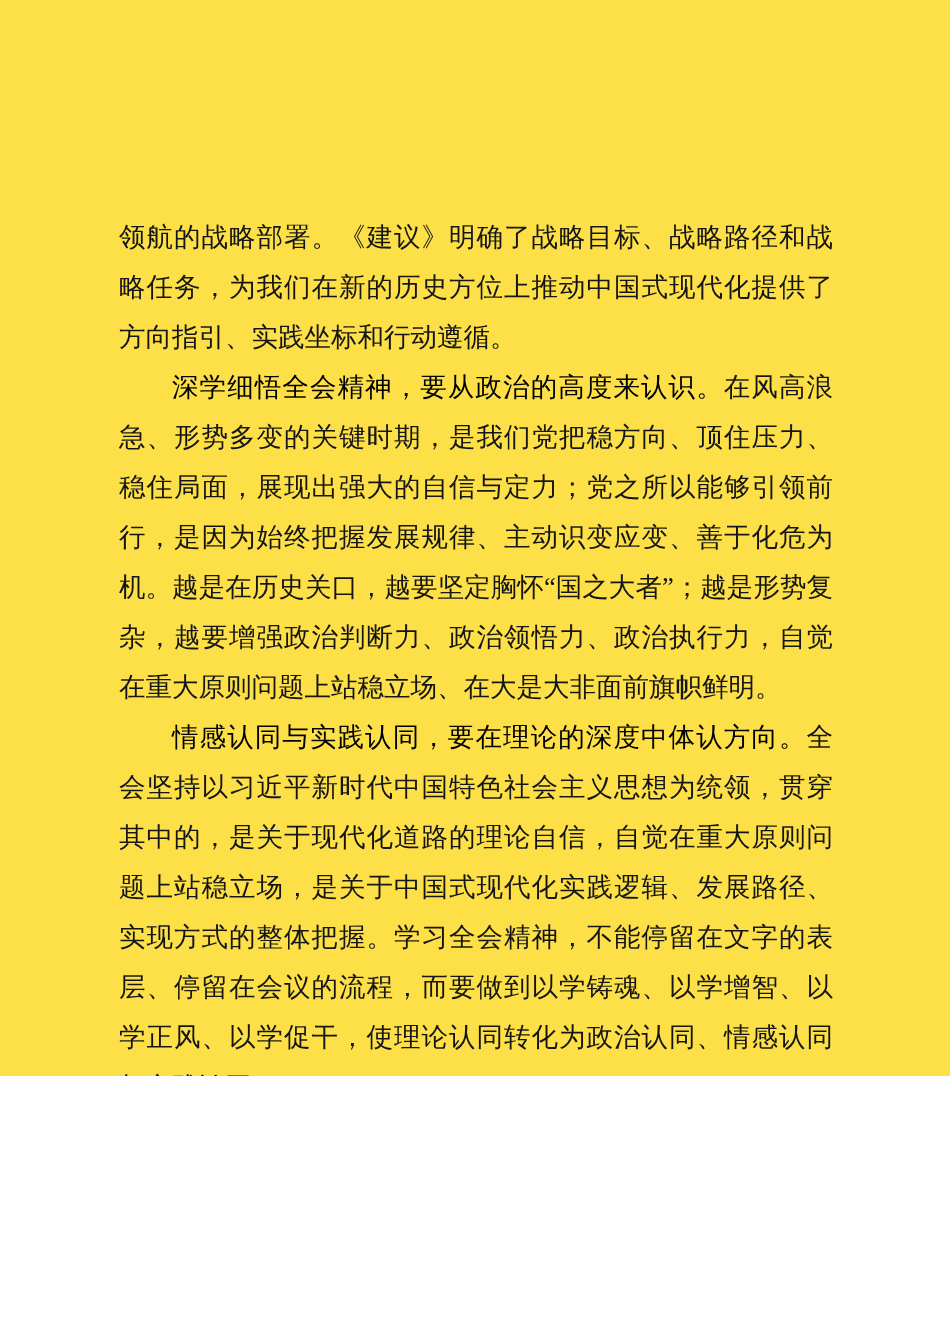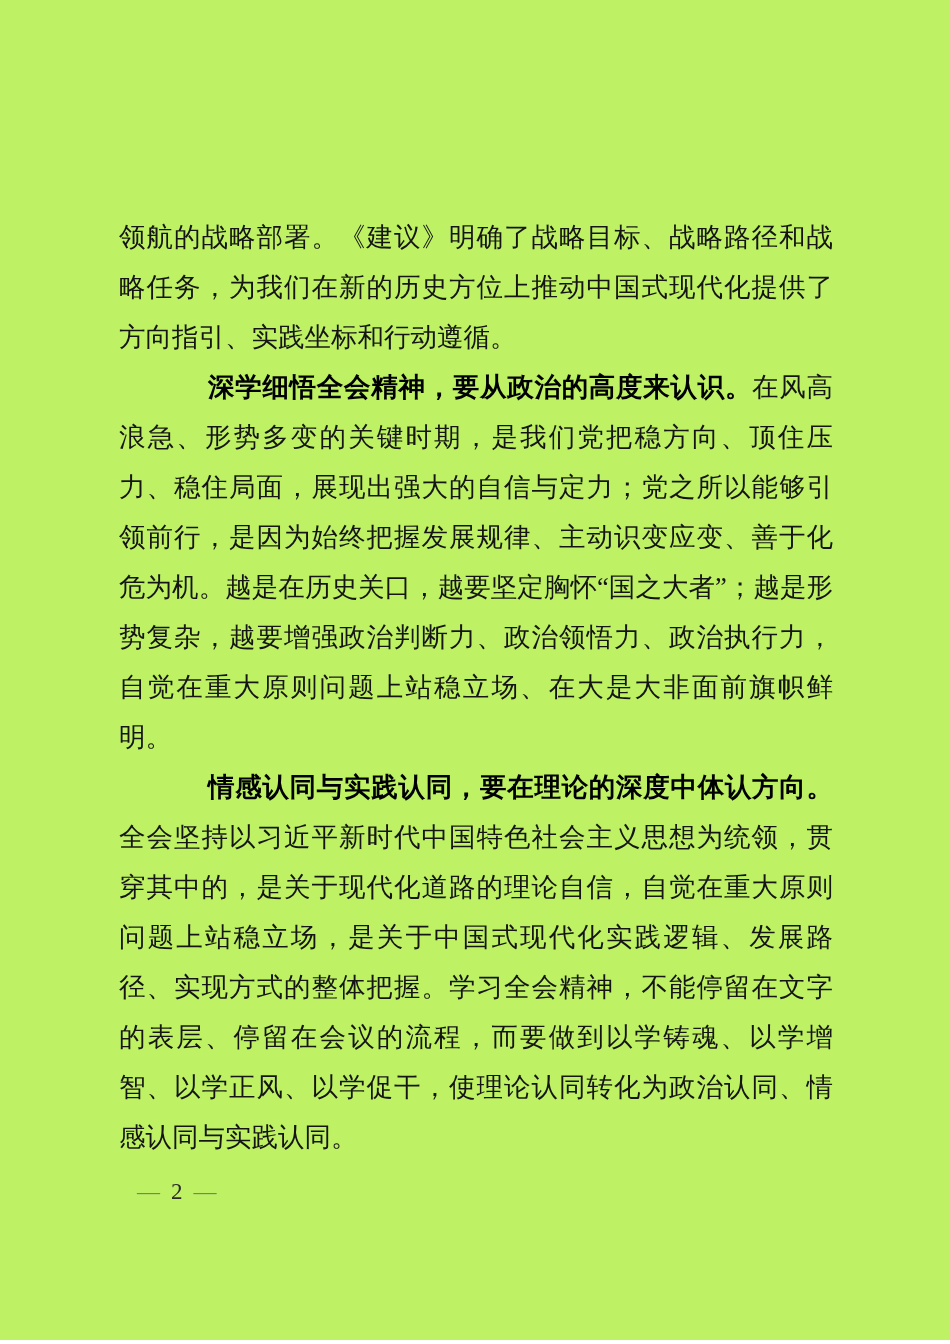--- a/index.html
+++ b/index.html
@@ -3,22 +3,22 @@
 <meta charset="utf-8">
 <style>
   html, body {
     margin: 0;
     padding: 0;
     background: #ffffff;
   }
   .page {
     position: relative;
     width: 950px;
-    height: 1340px;
-    background: #bef264;
+    height: 1076px;
+    background: #fde047;
     overflow: hidden;
     font-family: "Liberation Serif", serif;
   }
   .content {
     position: absolute;
     left: 119px;
     top: 212px;
     width: 714px;
   }
   .para {
@@ -30,23 +30,22 @@
     text-align: justify;
     text-justify: inter-ideograph;
     word-break: break-all;
     font-family: "Liberation Serif", serif;
   }
   .para.indent {
     text-indent: 2em;
   }
   .lead {
     font-family: "Liberation Sans", sans-serif;
-    font-weight: 700;
+    font-weight: 400;
     color: #000000;
-    margin-left: 36px;
   }
   .body-text {
     font-weight: 400;
   }
   .page-num {
     position: absolute;
     left: 137px;
     top: 1180px;
     font-size: 23px;
     line-height: 24px;

